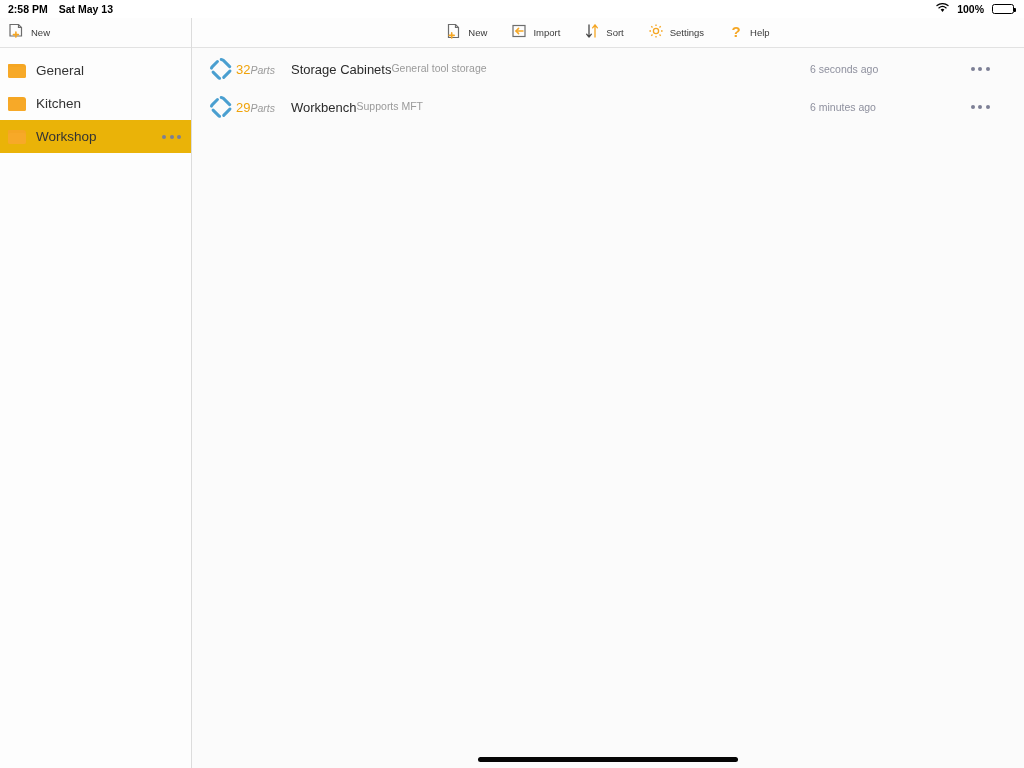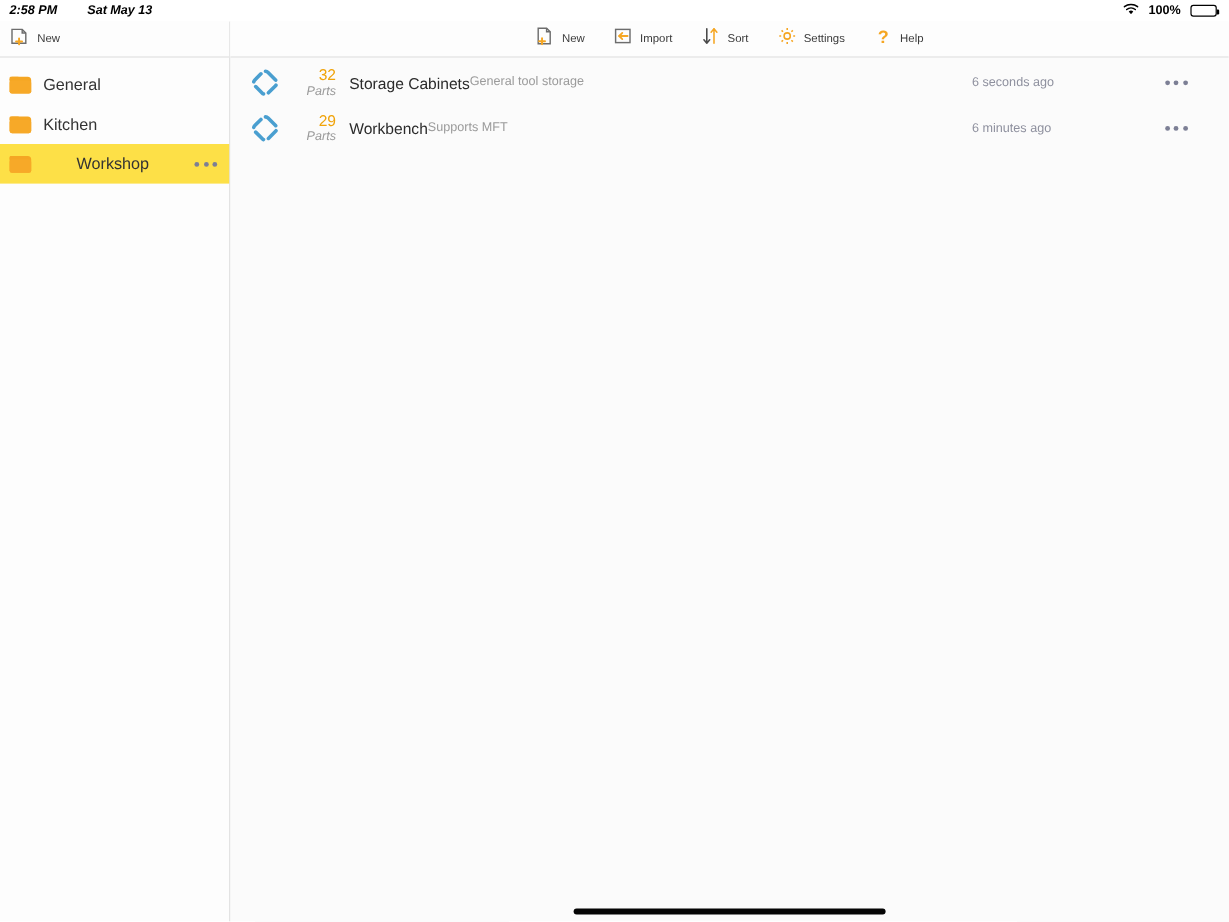--- a/index.html
+++ b/index.html
@@ -13,21 +13,21 @@
   .screen { position: relative; width: 1024px; height: 768px; background:#fff; }
 
   
   .statusbar {
     position: absolute; top: 0; left: 0; width: 1024px; height: 18px;
     display: flex; align-items: center; justify-content: space-between;
     padding: 0 10px 0 8px;
     font-size: 10.5px; font-weight: bold; color: #000;
     background: #fff;
   }
-  .status-left { display: flex; align-items: center; gap: 25px; font-style: italic; }
+  .status-left { display: flex; align-items: center; gap: 11px; }
   .status-right { display: flex; align-items: center; gap: 8px; }
   .wifi-icon { display:block; }
   .battery {
     width: 22px; height: 10px; border: 1px solid #000; border-radius: 2.5px;
     position: relative; padding: 1px;
   }
   .battery::after {
     content:""; position:absolute; right:-3px; top:3px;
     width:2px; height:4px; background:#000; border-radius:0 1px 1px 0;
   }
@@ -60,21 +60,21 @@
   .sb-new-btn { display: flex; align-items: center; gap: 6px; cursor: default; }
   .sb-new-label { font-size: 9.5px; color: #3a3a3a; }
 
   
   .sidebar-list { padding-top: 6px; }
   .sb-item {
     height: 33px; display: flex; align-items: center;
     padding: 0 10px 0 8px; gap: 10px;
     font-size: 13.5px; color: #333;
   }
-  .sb-item.selected { background: #fde047; text-align: center; }
+  .sb-item.selected { background: #eab308; }
   .sb-item-label { flex: 1; }
   .folder-icon { width: 18px; height: 14px; position: relative; flex: 0 0 18px; }
   .folder-icon .back {
     position:absolute; left:0; top:0; width:18px; height:14px;
     background:#f5a623; border-radius: 2px 3px 2px 2px;
   }
   .folder-icon .tab {
     position:absolute; left:0; top:0; width:8px; height:3px;
     background:#f5a623; border-radius:1px 1px 0 0;
   }
@@ -95,21 +95,21 @@
 
   
   .list { padding-top: 2px; }
   .list-row {
     height: 38px; display: flex; align-items: center;
     padding: 0 24px 0 14px;
   }
   .row-icon { width: 30px; flex: 0 0 30px; display:flex; align-items:center; justify-content:center; }
   .row-count {
     width: 44px; flex: 0 0 44px; text-align: right; margin-right: 11px;
-    display:flex; flex-direction: column; align-items: flex-end;
+    display:flex; align-items: flex-end;
   }
   .count-num { font-size: 13px; color: #f0a30a; line-height: 15px; }
   .count-label { font-size: 10.5px; color: #9a9a9a; line-height: 13px; font-style: italic; }
   .row-text { flex: 1; display:flex; flex-direction: row; }
   .row-title { font-size: 13px; color: #2b2b2b; line-height: 15px; }
   .row-sub { font-size: 10.5px; color: #9a9a9a; line-height: 13px; }
   .row-time { font-size: 10.5px; color: #8e909e; width: 150px; flex:0 0 150px; }
   .row-menu { width: 40px; flex:0 0 40px; display:flex; justify-content:center; }
 
   

